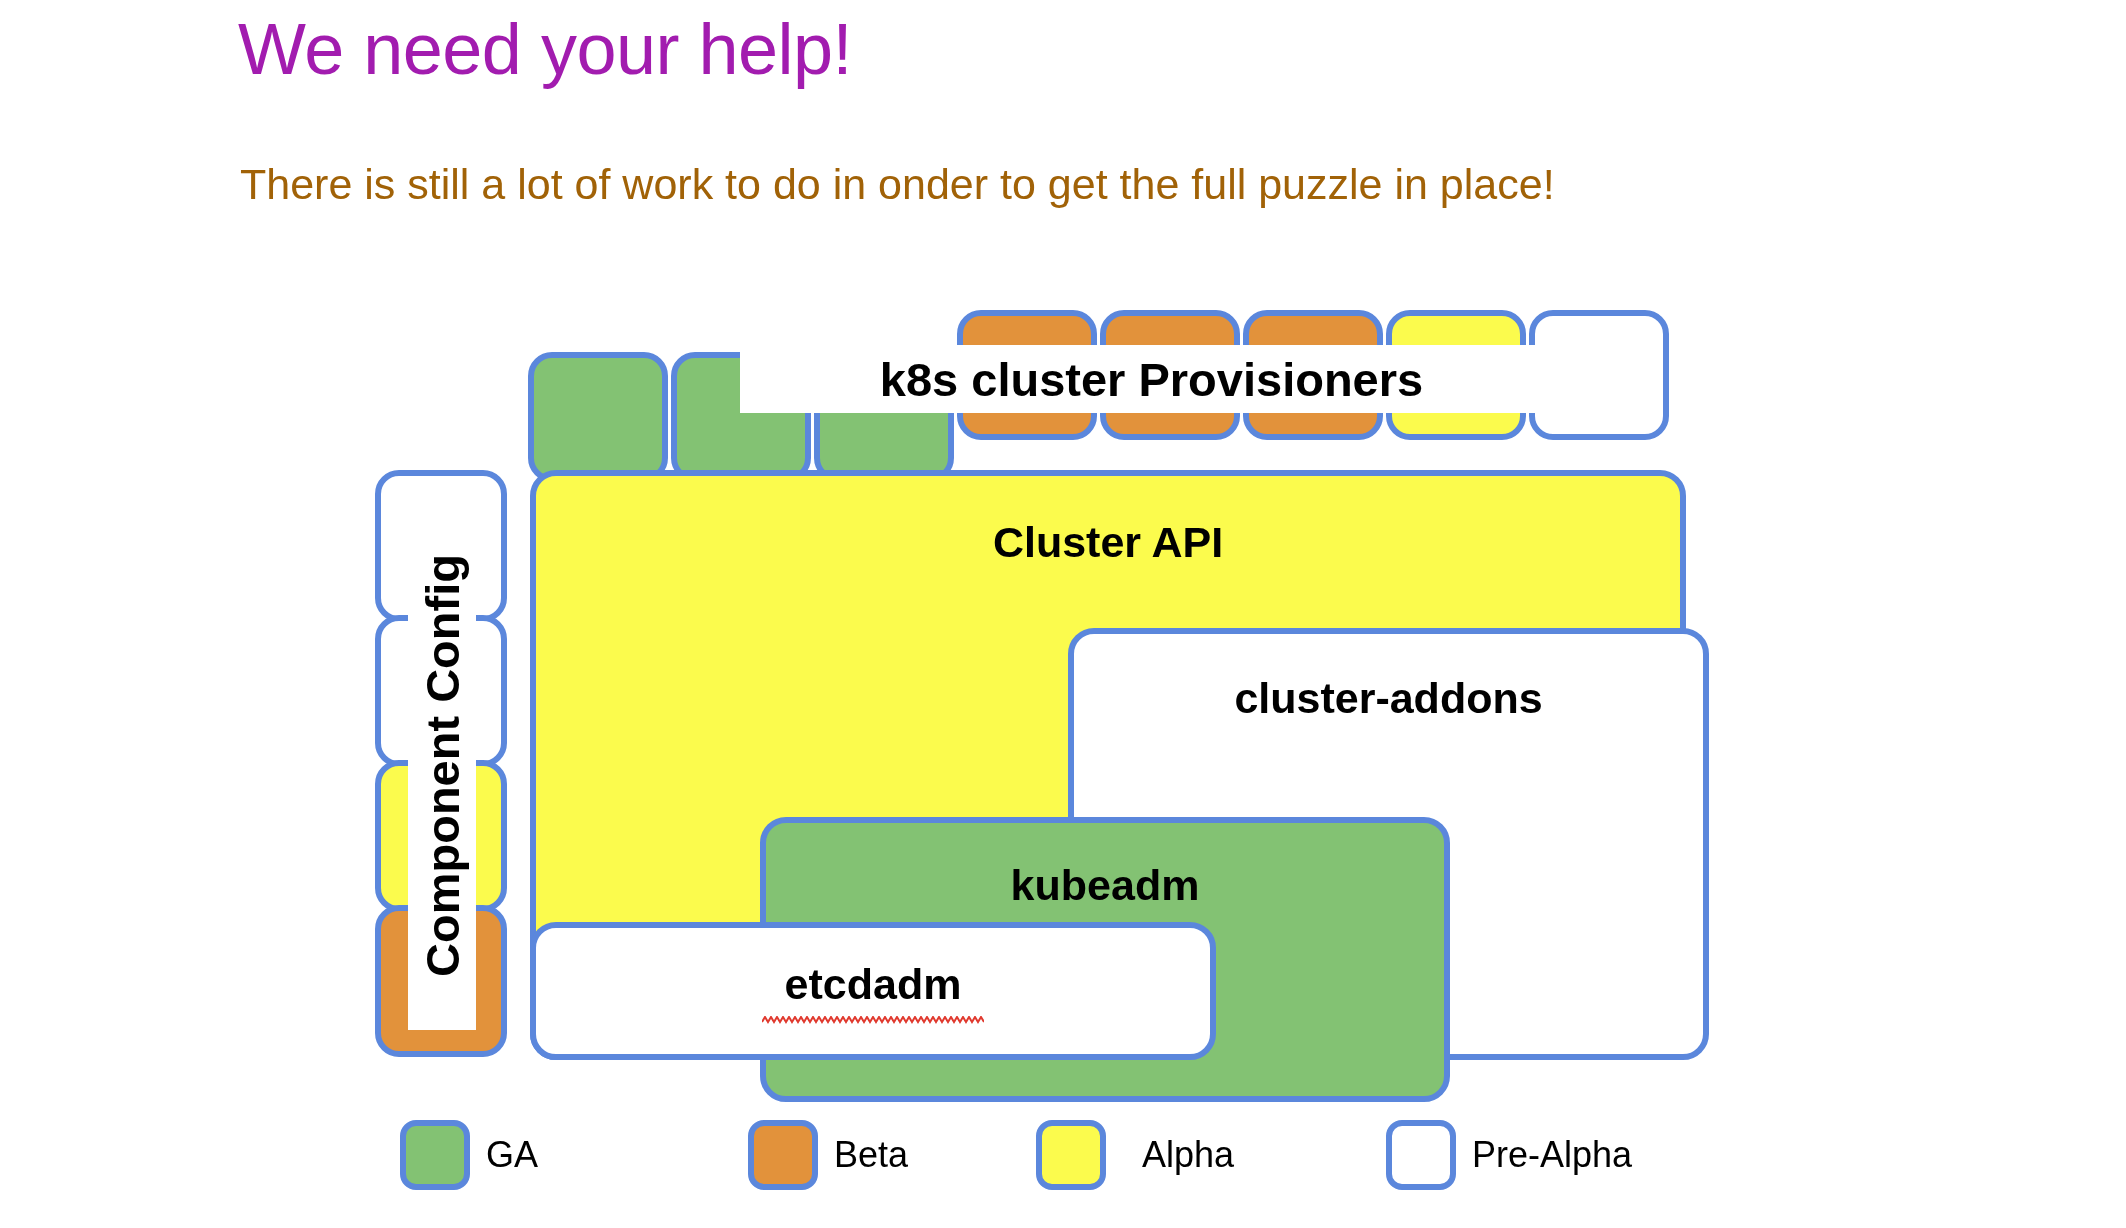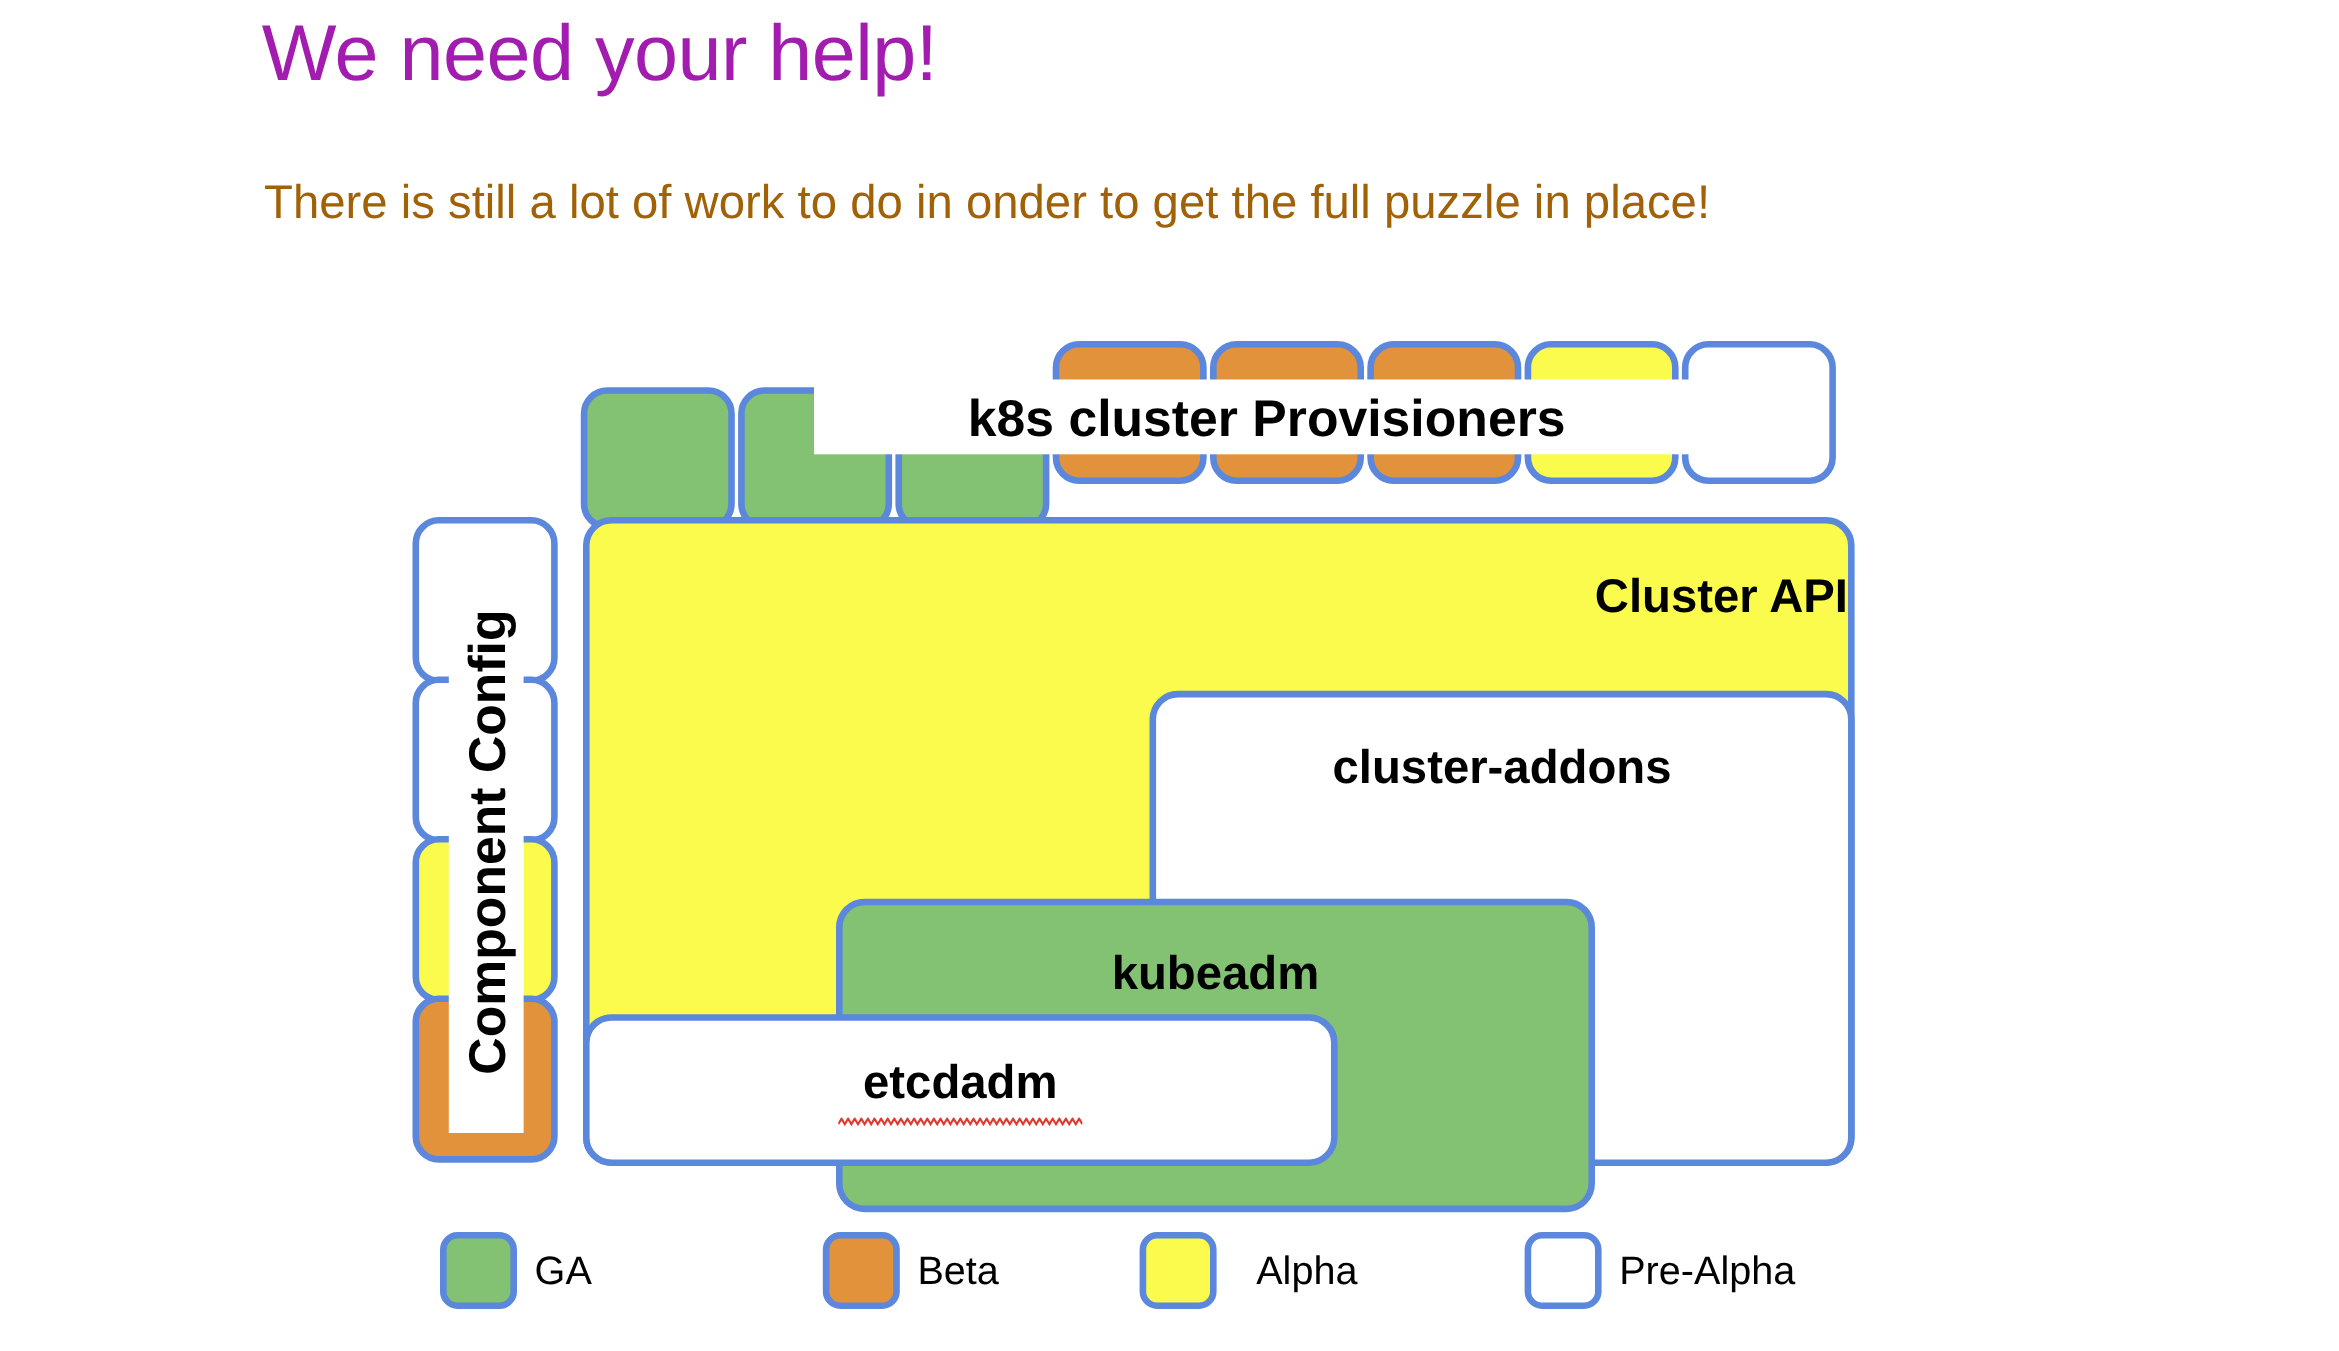--- a/index.html
+++ b/index.html
@@ -125,24 +125,24 @@
     color: #000000;
     white-space: nowrap;
     transform: rotate(-90deg);
   }
 
   
   #cluster-api-box {
     left: 530px; top: 470px; width: 1156px; height: 590px;
     z-index: 1;
   }
-  #cluster-api-box > .pbox-label { top: 42px; text-align: right; }
+  #cluster-api-box > .pbox-label { top: 42px; }
 
   #cluster-addons-box {
-    left: 1045px; top: 628px; width: 641px; height: 432px;
+    left: 1068px; top: 628px; width: 641px; height: 432px;
     z-index: 2;
   }
   #cluster-addons-box > .pbox-label { top: 40px; }
 
   #kubeadm-box {
     left: 760px; top: 775px; width: 690px; height: 285px;
     z-index: 3;
   }
   #kubeadm-box > .pbox-label { top: 38px; }
 

